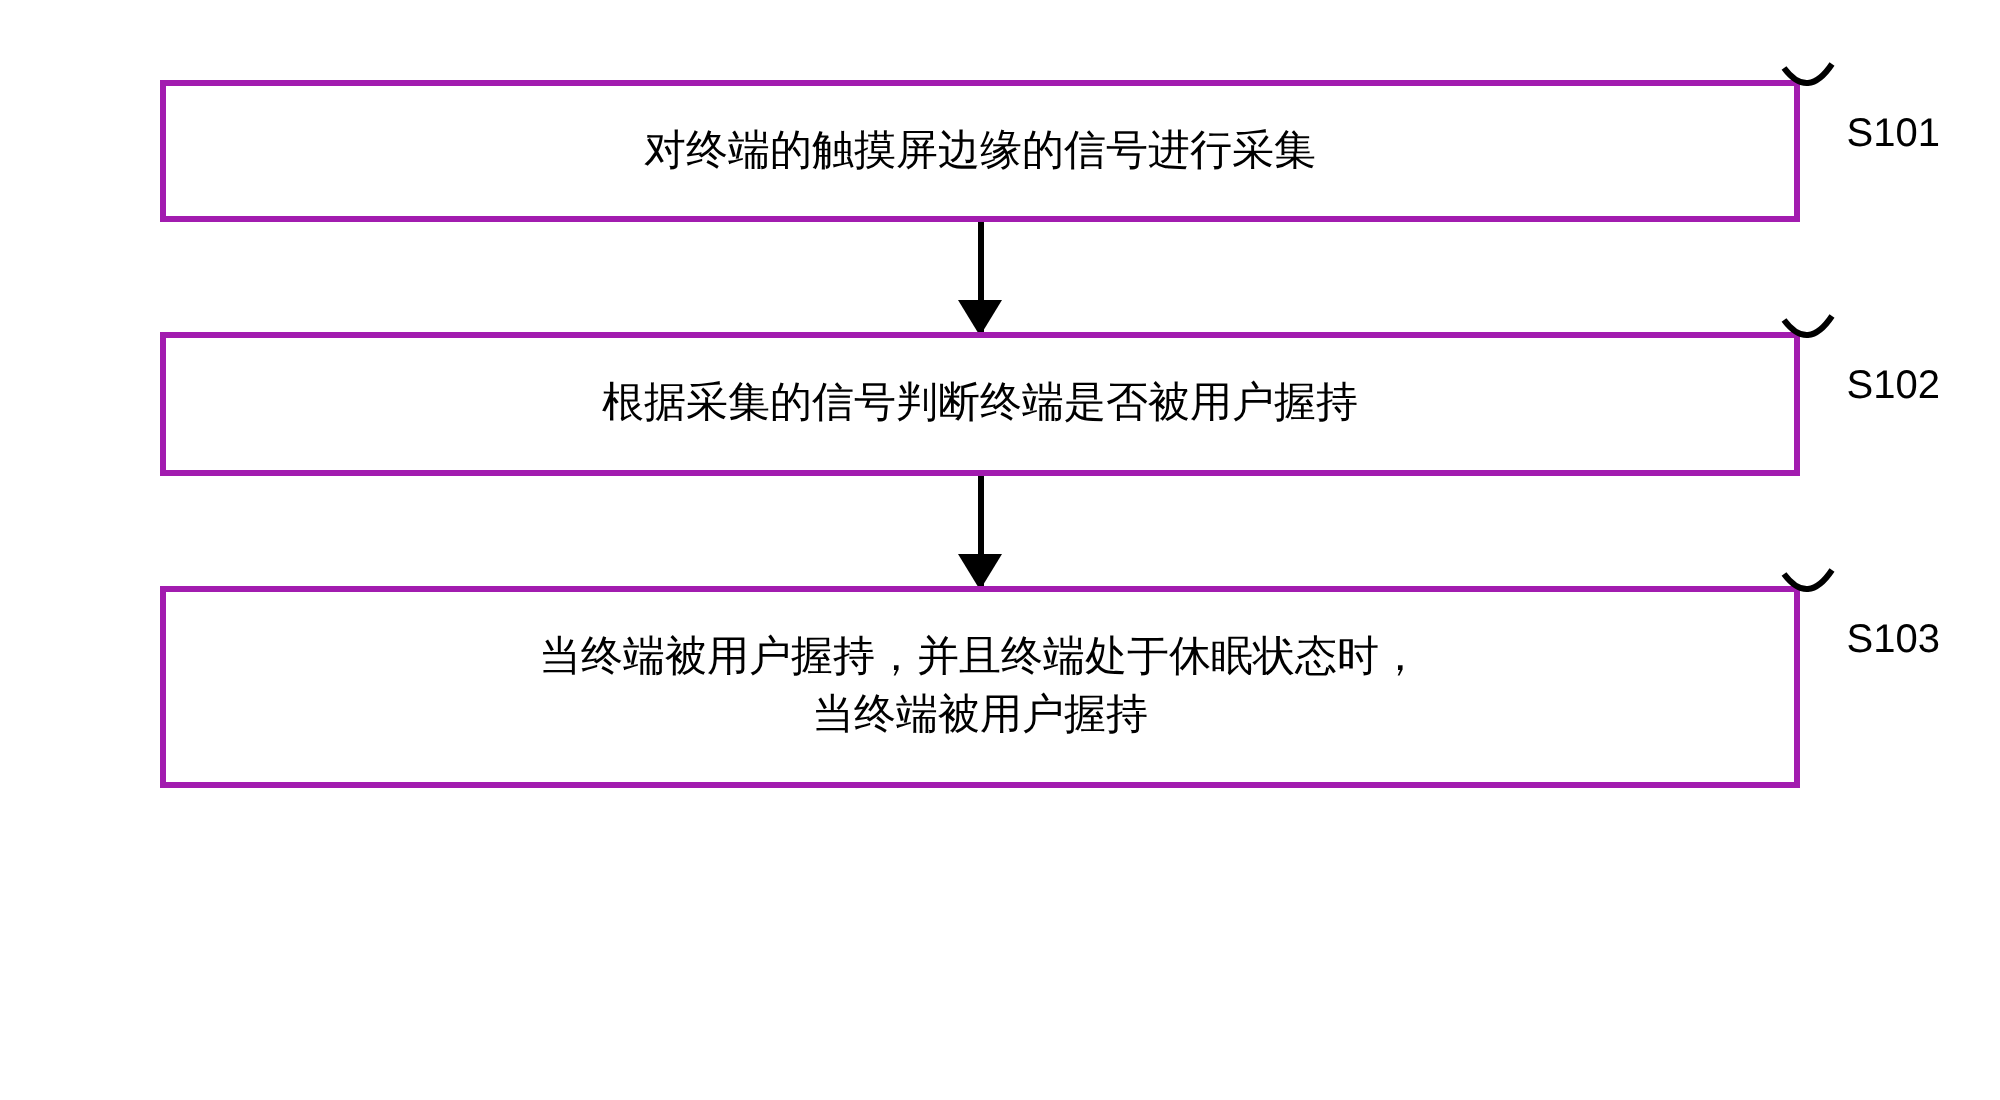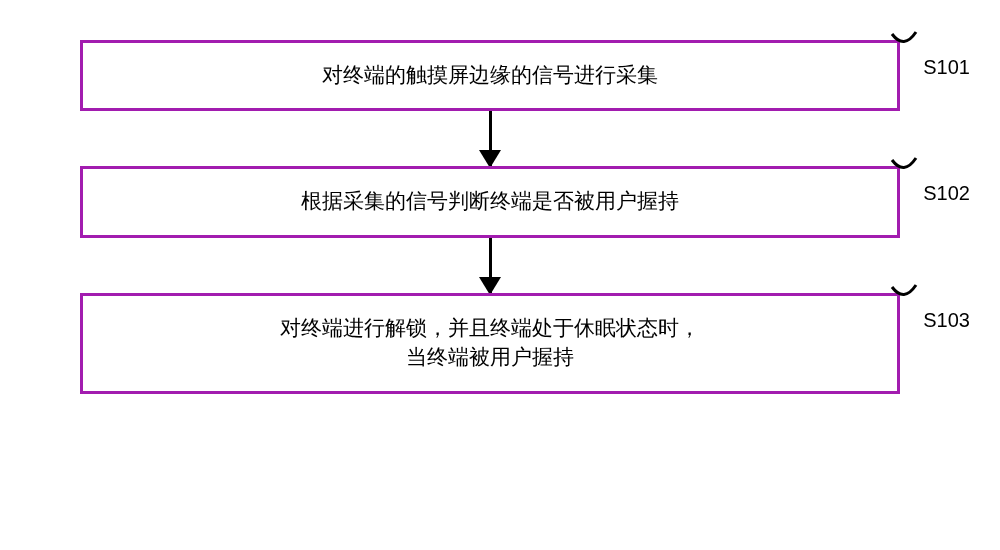--- a/index.html
+++ b/index.html
@@ -96,21 +96,21 @@
           <path d="M2 4 Q14 20 26 2" stroke="#000" stroke-width="3" fill="none"></path>
         </svg>
     </span>
     <span class="step-label">S102</span>
   </div>
 
   <div class="arrow"></div>
 
   <div class="box-wrap">
     <div class="step-box">
-      <span>对终端进行解锁，并且终端处于休眠状态时，</span><br>
+      <span>当终端被用户握持，并且终端处于休眠状态时，</span><br>
       <span>当终端被用户握持</span>
     </div>
     <span class="tick">
       <svg viewBox="0 0 28 28">
           <path d="M2 4 Q14 20 26 2" stroke="#000" stroke-width="3" fill="none"></path>
         </svg>
     </span>
     <span class="step-label">S103</span>
   </div>
 

